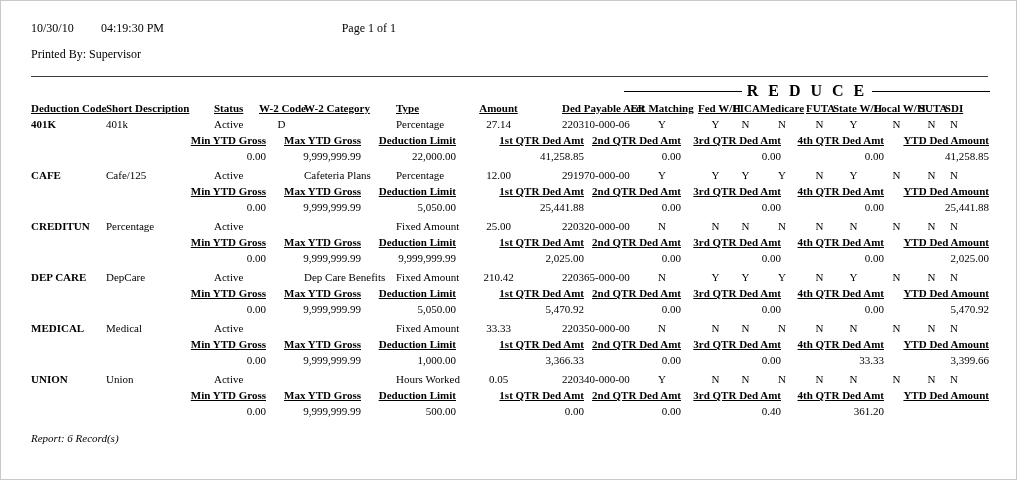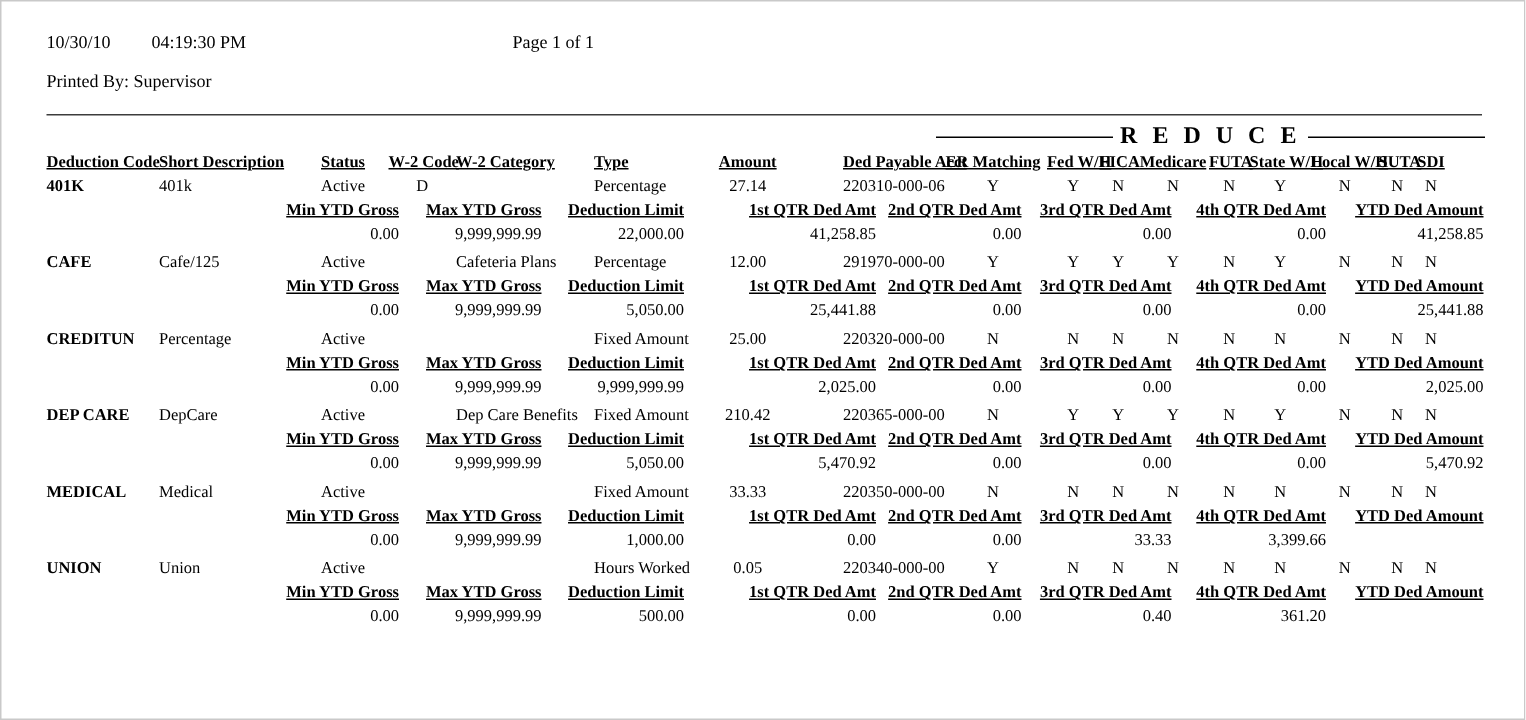--- a/index.html
+++ b/index.html
@@ -289,20 +289,21 @@
           <span class="cell hdr">1st QTR Ded Amt</span>
           <span class="cell hdr">2nd QTR Ded Amt</span>
           <span class="cell hdr">3rd QTR Ded Amt</span>
           <span class="cell hdr">4th QTR Ded Amt</span>
           <span class="cell hdr">YTD Ded Amount</span>
         </div>
     <div class="grid-sub subval">
       <span class="cell">0.00</span>
       <span class="cell">9,999,999.99</span>
       <span class="cell">1,000.00</span>
+      <span class="cell">3,366.33</span>
       <span class="cell">0.00</span>
       <span class="cell">0.00</span>
       <span class="cell">33.33</span>
       <span class="cell">3,399.66</span>
     </div>
   </div>
 
   <div class="record">
     <div class="grid-main row-main">
       <span class="cell c-code">UNION</span>
@@ -338,13 +339,14 @@
       <span class="cell">9,999,999.99</span>
       <span class="cell">500.00</span>
       <span class="cell">0.00</span>
       <span class="cell">0.00</span>
       <span class="cell">0.40</span>
       <span class="cell">361.20</span>
     </div>
   </div>
 </div>
 
+  <div class="footer-note">Report: 6 Record(s)</div>
 </div>
 
 </body></html>

